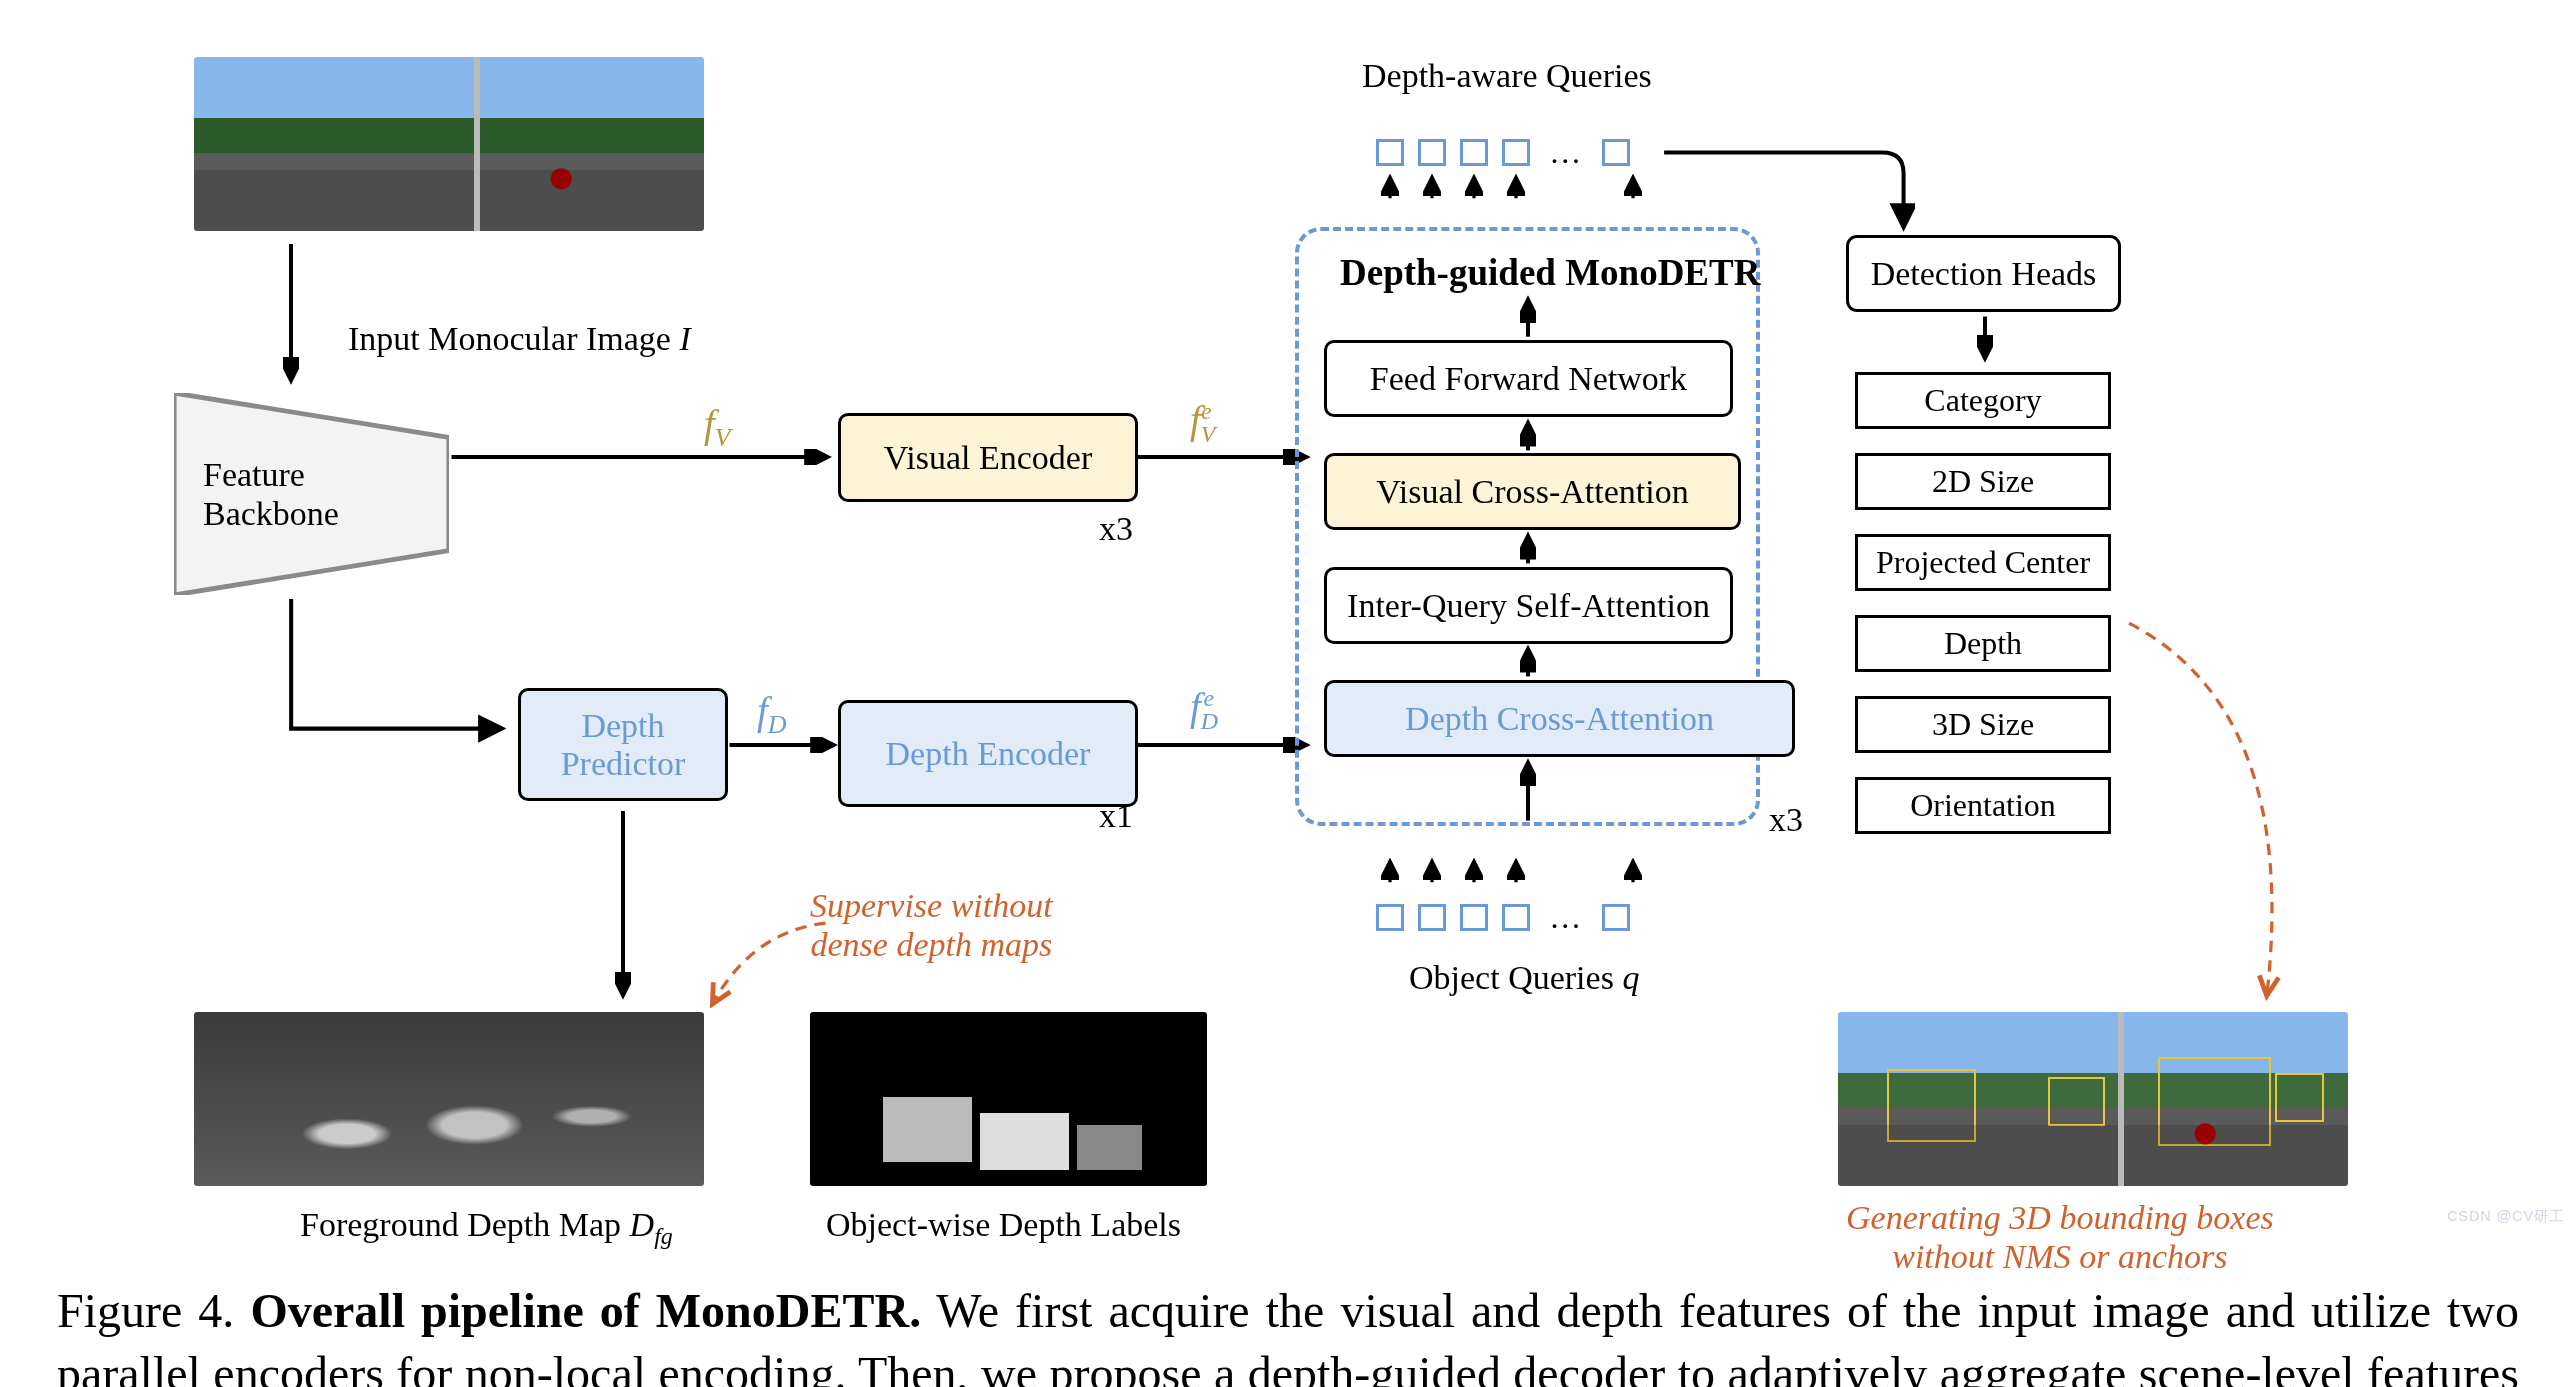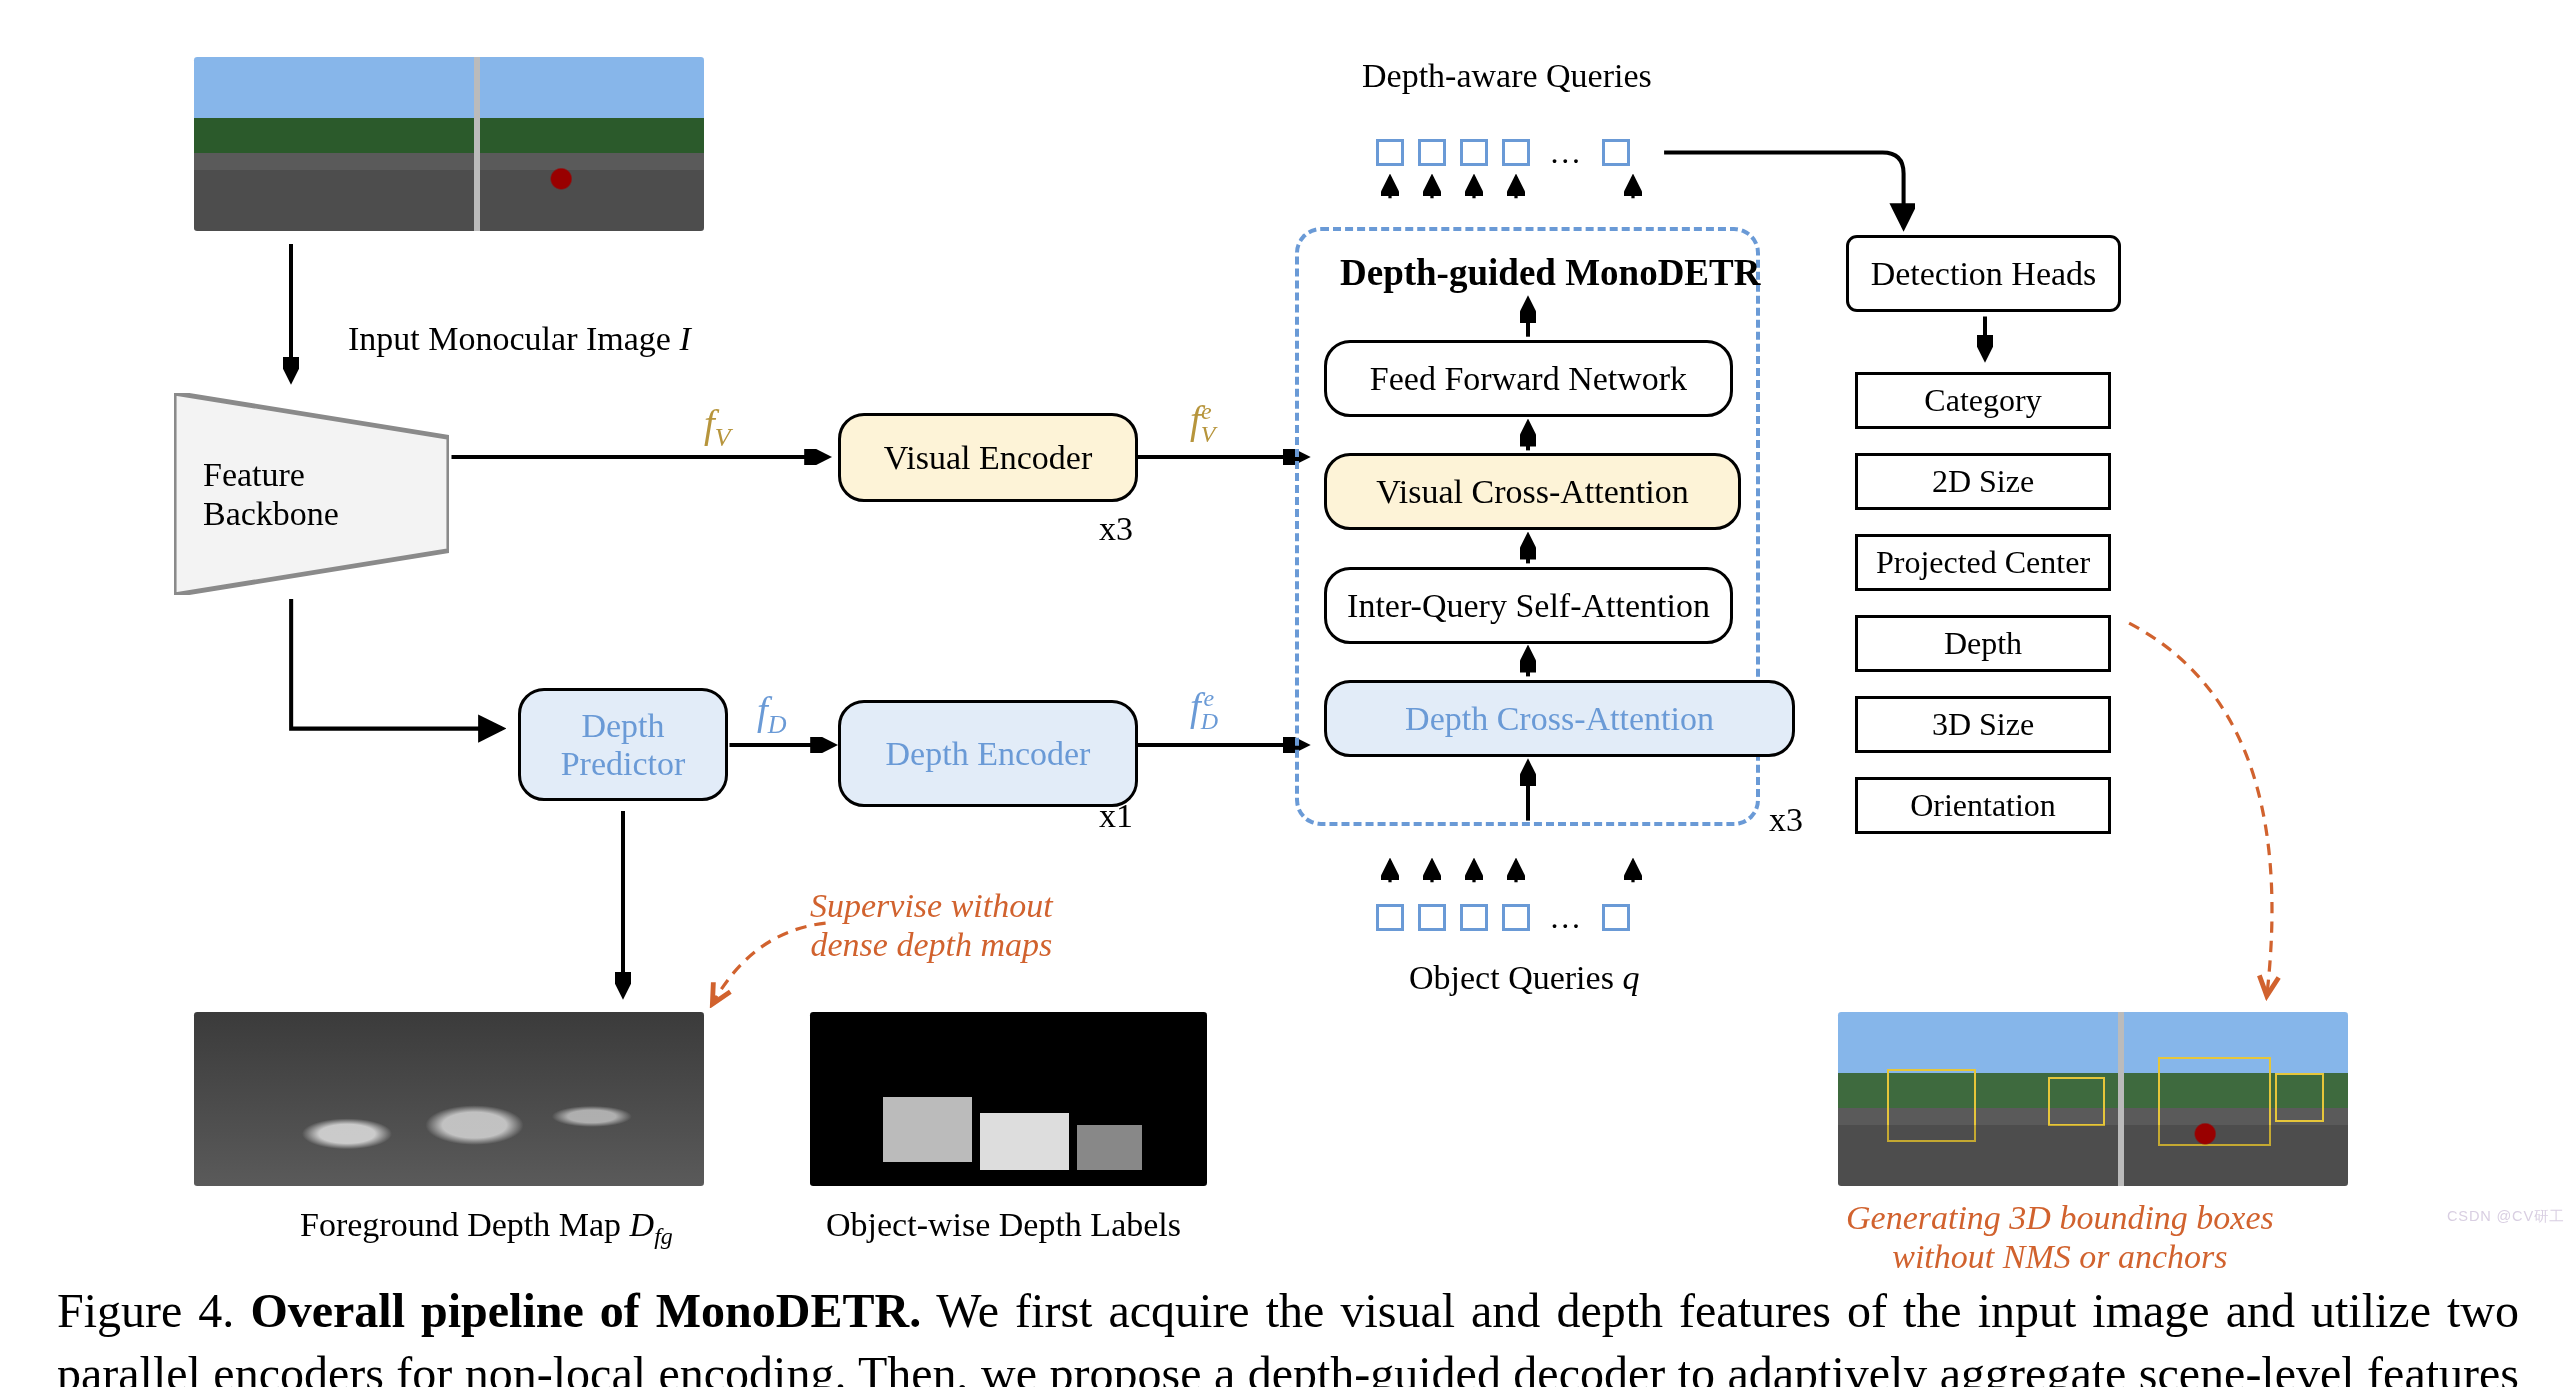--- a/index.html
+++ b/index.html
@@ -26,21 +26,21 @@
   .label{position:absolute;font-size:34px;white-space:nowrap;}
   .ital{font-style:italic;}
   .orange{color:var(--orange);}
   .blue{color:var(--blue);}
   .yellow{color:var(--yellow);}
   .bold{font-weight:bold;}
 
   .modbox{
     position:absolute;
     border:3.2px solid var(--border);
-    border-radius:26px;
+    border-radius:10px;
     display:flex;align-items:center;justify-content:center;
     text-align:center;
     font-size:34px;
     background:#fff;
     padding:0 9.7px;
   }
   .modbox.blue{background:var(--lightblue);}
   .modbox.cream{background:var(--cream);}
 
   .backbone{

